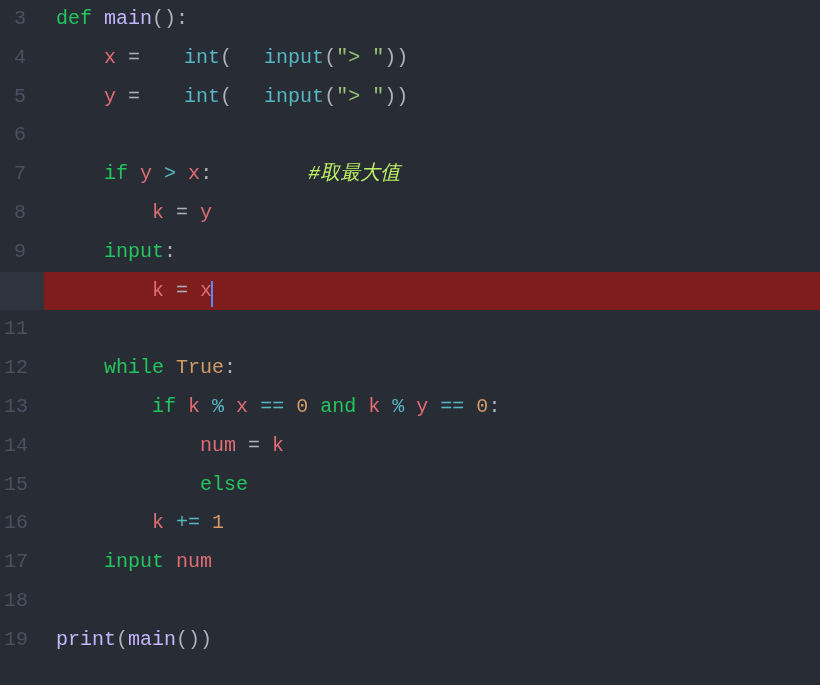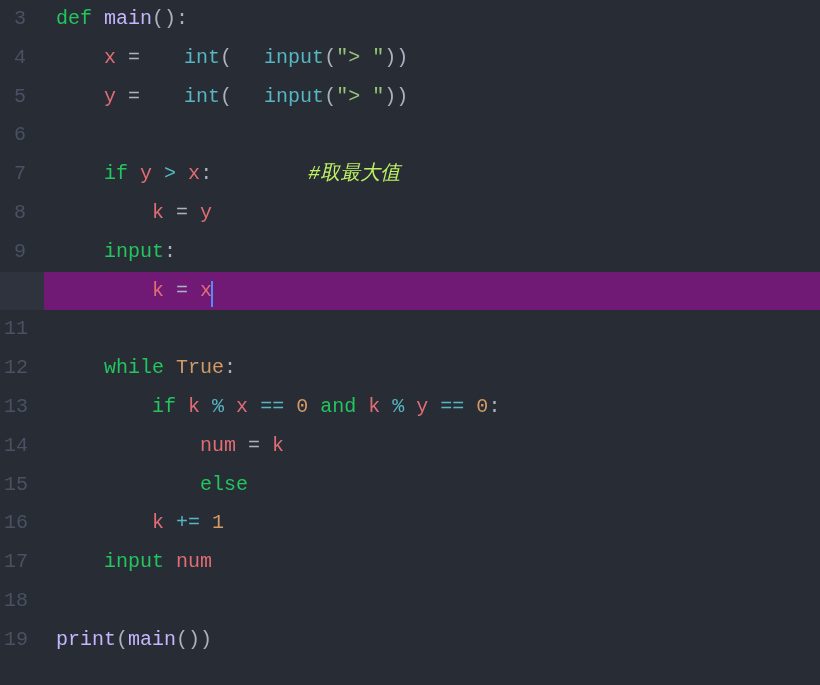--- a/index.html
+++ b/index.html
@@ -34,21 +34,21 @@
     flex: 1;
     position: relative;
     color: #abb2bf;
   }
   .line {
     white-space: pre;
     position: relative;
     padding-left: 12px;
   }
   .line.active {
-    background: #701a75;
+    background: #7f1d1d;
   }
   .line.active::before {
     content: "";
     position: absolute;
     left: -44px;
     top: 0;
     bottom: 0;
     width: 44px;
     background: #2f333d;
   }

